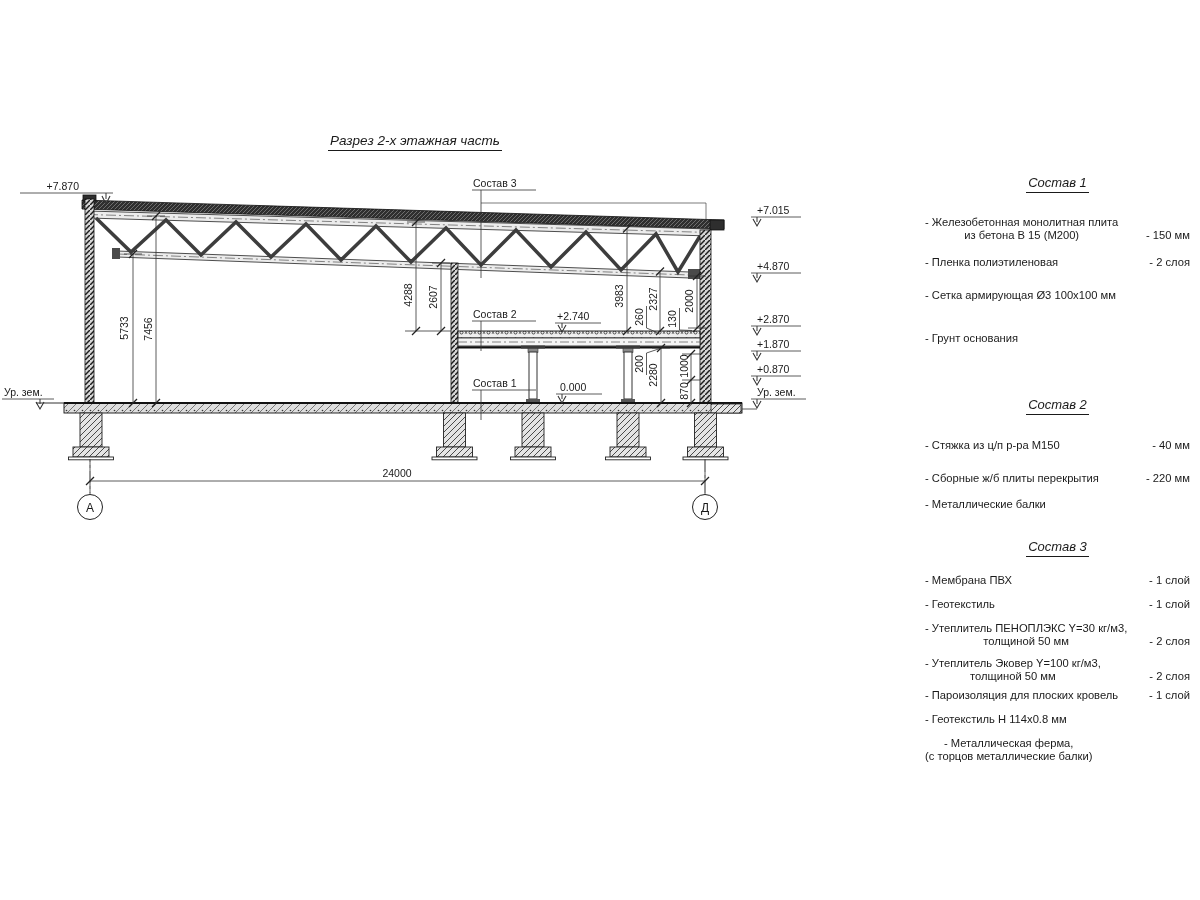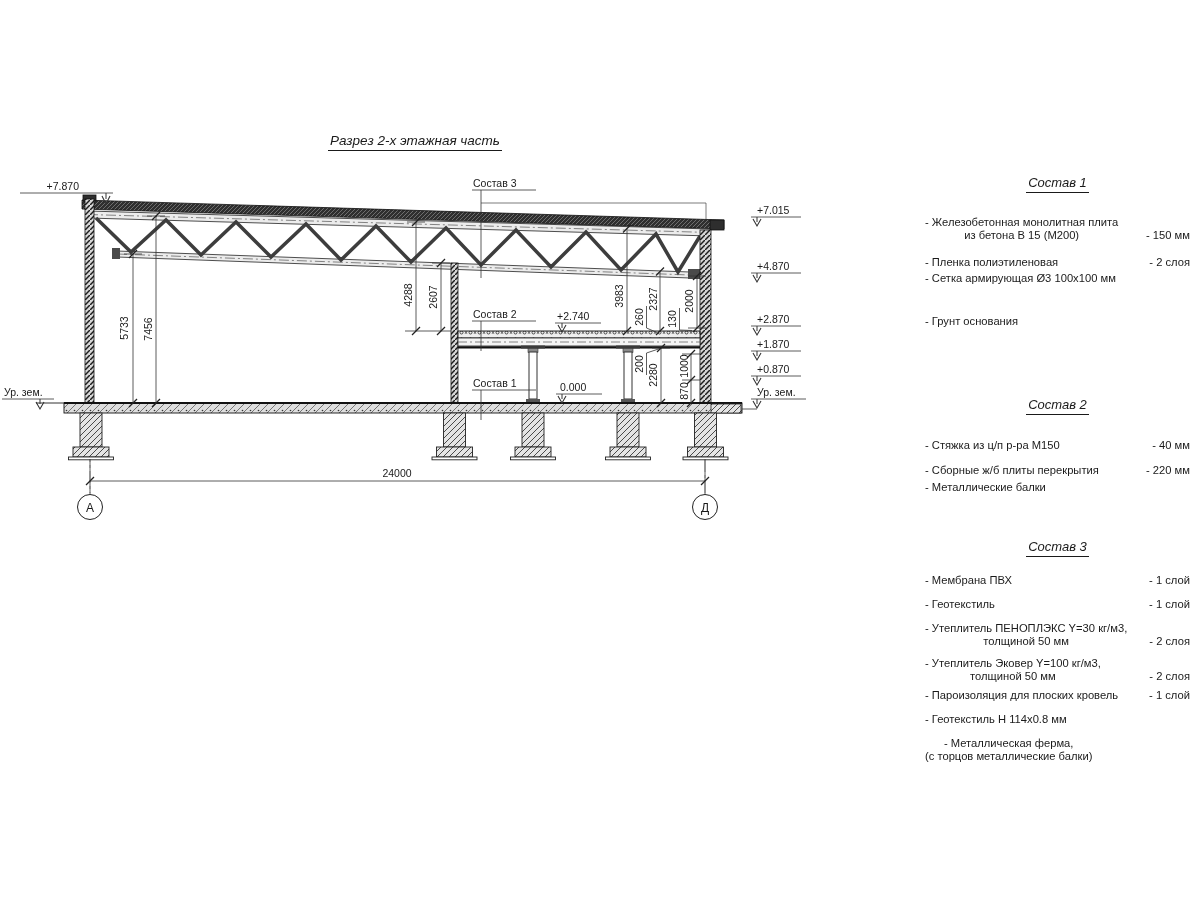--- a/index.html
+++ b/index.html
@@ -309,41 +309,41 @@
     <div class="panel-h"><span>Состав 1</span></div>
     <div class="row" style="margin-top:26px">
       <span class="nm">- Железобетонная  монолитная плита
 из бетона В 15 (М200)</span>
       <span class="vl">- 150 мм</span>
     </div>
     <div class="row" style="margin-top:14px">
       <span class="nm">- Пленка полиэтиленовая</span>
       <span class="vl">-  2 слоя</span>
     </div>
-    <div class="row" style="margin-top:3px">
+    <div class="row" style="margin-top:20px">
       <span class="nm">- Сетка армирующая Ø3 100х100 мм</span>
       <span class="vl"></span>
     </div>
     <div class="row" style="margin-top:30px">
       <span class="nm">- Грунт основания</span>
       <span class="vl"></span>
     </div>
   </div>
 
   <div class="panel" style="top:398px">
     <div class="panel-h"><span>Состав 2</span></div>
     <div class="row" style="margin-top:27px">
       <span class="nm">- Стяжка из ц/п р-ра М150</span>
       <span class="vl">- 40 мм</span>
     </div>
-    <div class="row" style="margin-top:12px">
+    <div class="row" style="margin-top:20px">
       <span class="nm">- Сборные ж/б плиты перекрытия</span>
       <span class="vl">- 220 мм</span>
     </div>
-    <div class="row" style="margin-top:4px">
+    <div class="row" style="margin-top:13px">
       <span class="nm">- Металлические балки</span>
       <span class="vl"></span>
     </div>
   </div>
 
   <div class="panel" style="top:540px">
     <div class="panel-h"><span>Состав 3</span></div>
     <div class="row" style="margin-top:20px">
       <span class="nm">- Мембрана ПВХ</span>
       <span class="vl">- 1 слой</span>

